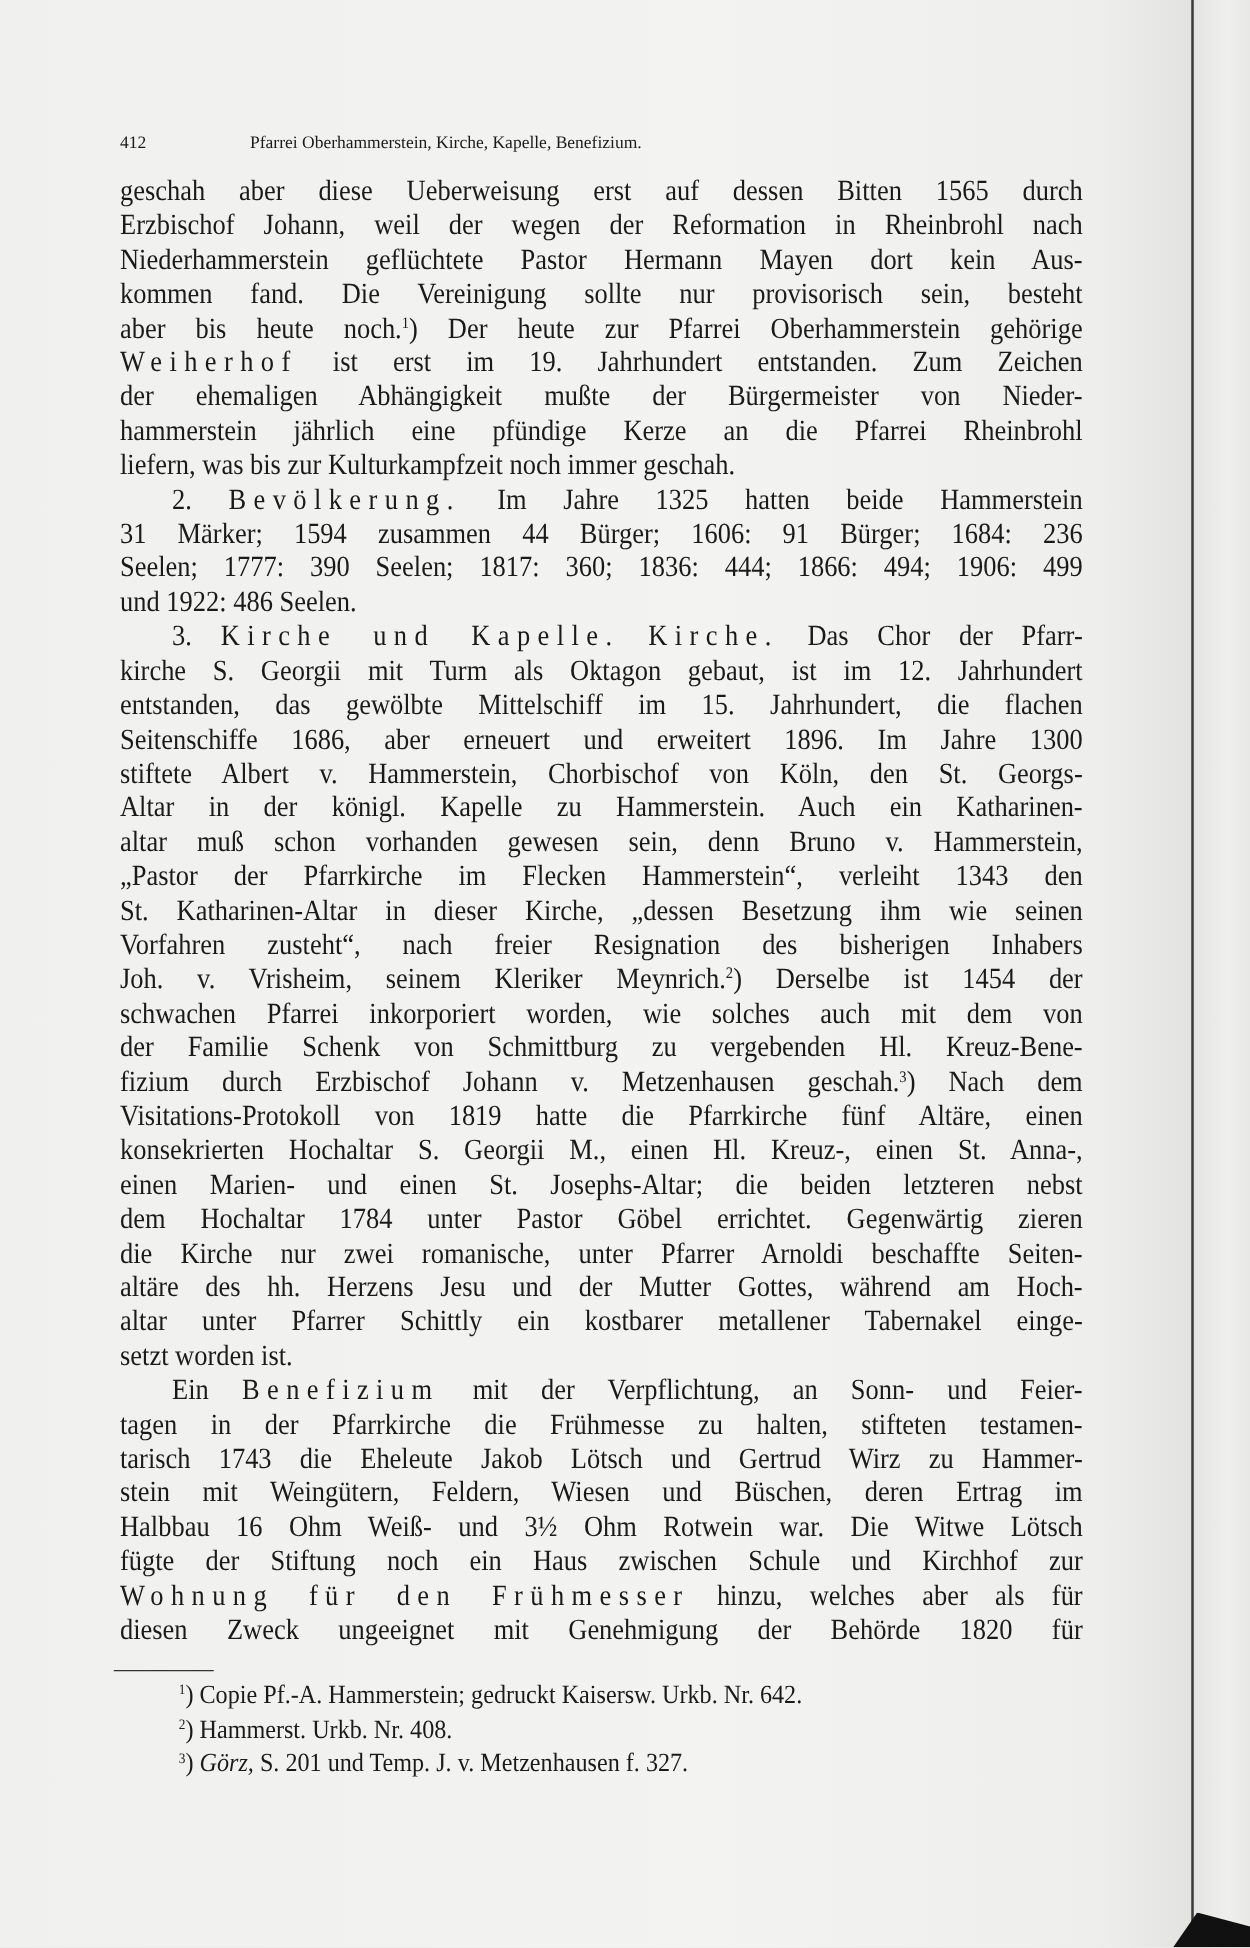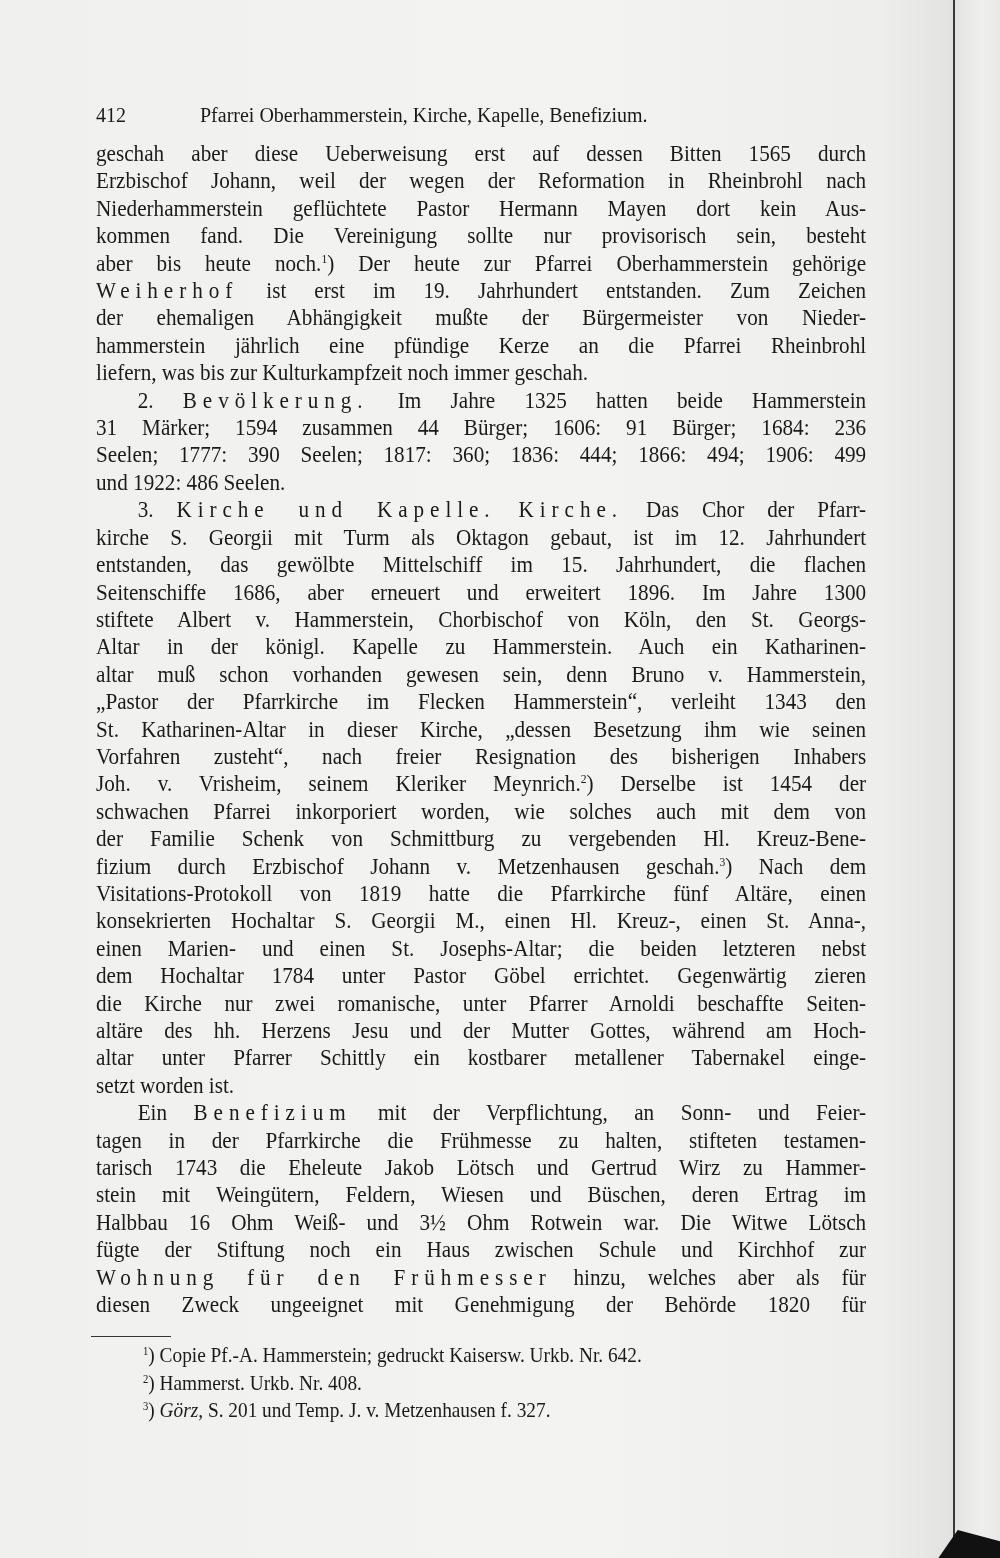--- a/index.html
+++ b/index.html
@@ -21,21 +21,21 @@
       position: absolute; left: 955px; top: 0; width: 45px; height: 1558px;
       background: linear-gradient(90deg, #e4e4e2 0%, #efefed 60%, #e8e8e6 100%);
     }
     .fold-corner {
       position: absolute; left: 912px; top: 1530px; width: 88px; height: 28px;
       background: #111;
       clip-path: polygon(30% 100%, 52% 0%, 100% 40%, 100% 100%);
     }
     .header {
       position: absolute; left: 96px; top: 100px; width: 790px;
-      font-size: 20px; line-height: 30px; white-space: nowrap;
+      font-size: 14px; line-height: 30px; white-space: nowrap;
     }
     .header .pageno { display: inline-block; width: 104px; }
     .text {
       position: absolute; left: 96px; top: 140px; width: 770px;
       font-size: 23.4px; line-height: 27.4px;
       text-align: justify;
       transform: scaleX(0.905); transform-origin: left top;
       width: 851px;
     }
     .line { display: block; white-space: nowrap; text-align-last: justify; }

